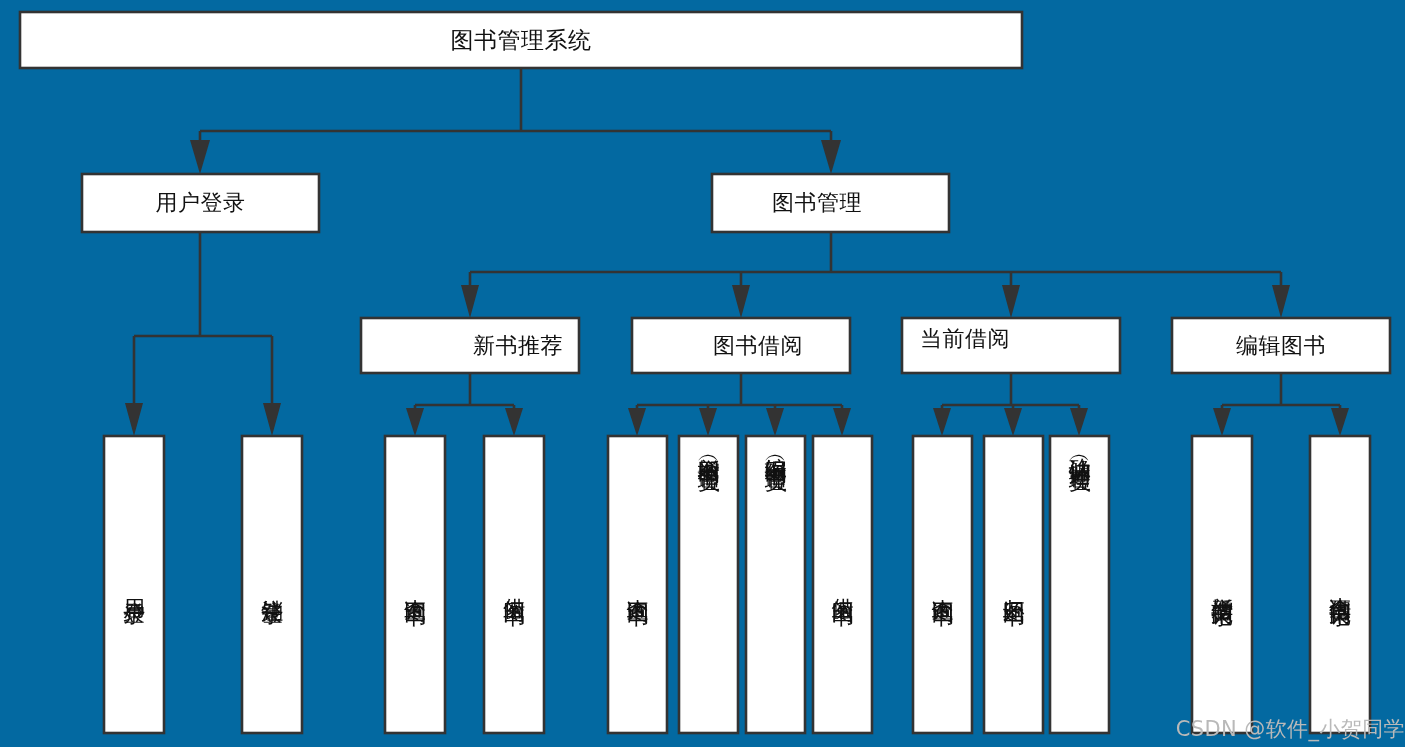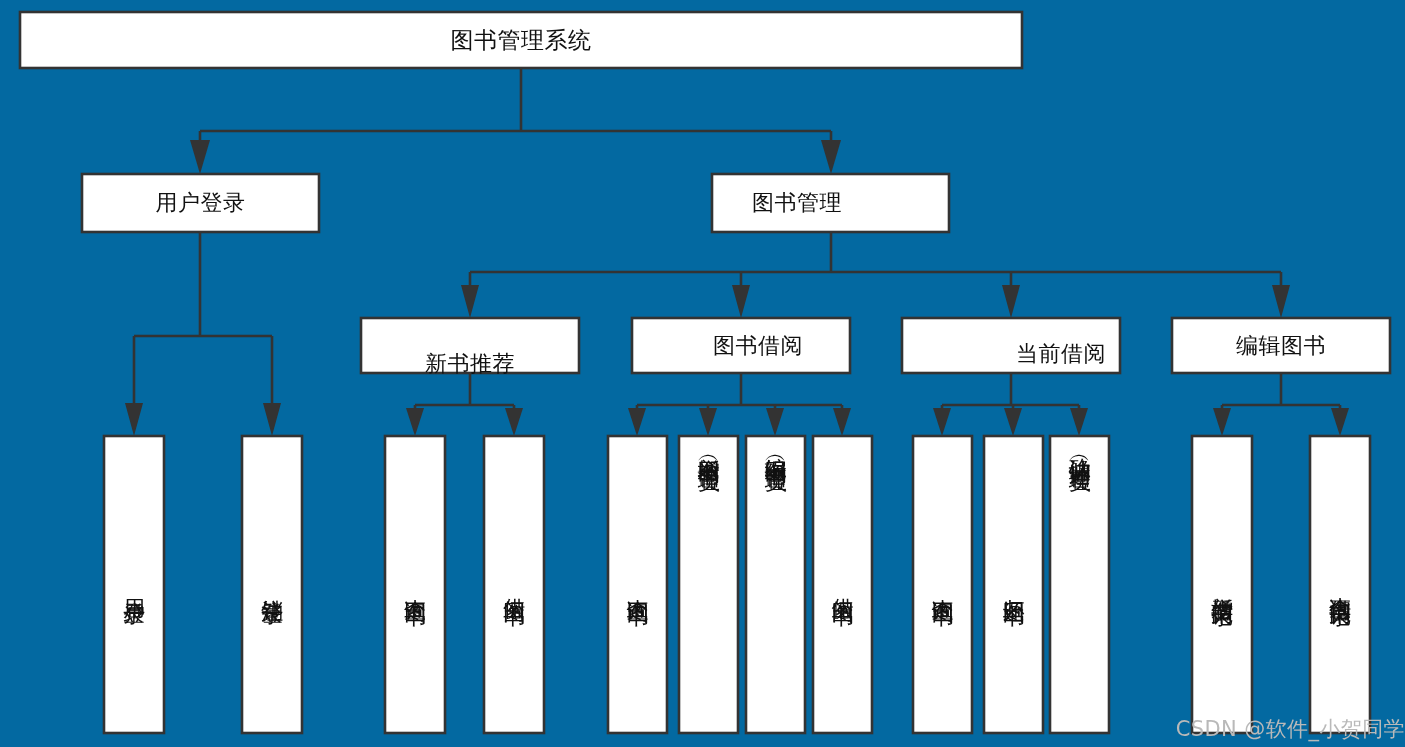--- a/index.html
+++ b/index.html
@@ -178,25 +178,25 @@
     <path class="connector" d="M 1222 405 L 1340 405"></path>
     <path class="connector" d="M 1222 405 L 1222 414"></path>
     <path class="connector" d="M 1340 405 L 1340 414"></path>
     <polygon class="arrow-head" points="1222,436 1213,408 1231,408"></polygon>
     <polygon class="arrow-head" points="1340,436 1331,408 1349,408"></polygon>
   </svg>
 
   <div class="label-h root" style="left:20px; top:12px; width:1002px; height:56px;">图书管理系统</div>
 
   <div class="label-h" style="left:82px; top:174px; width:237px; height:58px;">用户登录</div>
-  <div class="label-h" style="left:676px; top:174px; width:242px; height:58px;">图书管理</div>
-
-  <div class="label-h" style="left:361px; top:336px; width:218px; height:55px;">新书推荐</div>
+  <div class="label-h" style="left:696px; top:174px; width:242px; height:58px;">图书管理</div>
+
+  <div class="label-h" style="left:361px; top:318px; width:218px; height:55px;padding-left:48px;">新书推荐</div>
   <div class="label-h" style="left:632px; top:318px; width:252px; height:55px;">图书借阅</div>
-  <div class="label-h" style="left:952px; top:318px; width:218px; height:42px;margin-top:15px;">当前借阅</div>
+  <div class="label-h" style="left:856px; top:318px; width:218px; height:42px;">当前借阅</div>
   <div class="label-h" style="left:1172px; top:318px; width:218px; height:55px;">编辑图书</div>
 
   <div class="label-v" style="left:104px; top:436px; width:60px; height:297px;">
     <span>用户登录</span>
   </div>
   <div class="label-v" style="left:242px; top:436px; width:60px; height:297px;">
     <span>注销登录</span>
   </div>
 
   <div class="label-v" style="left:385px; top:436px; width:60px; height:297px;">

